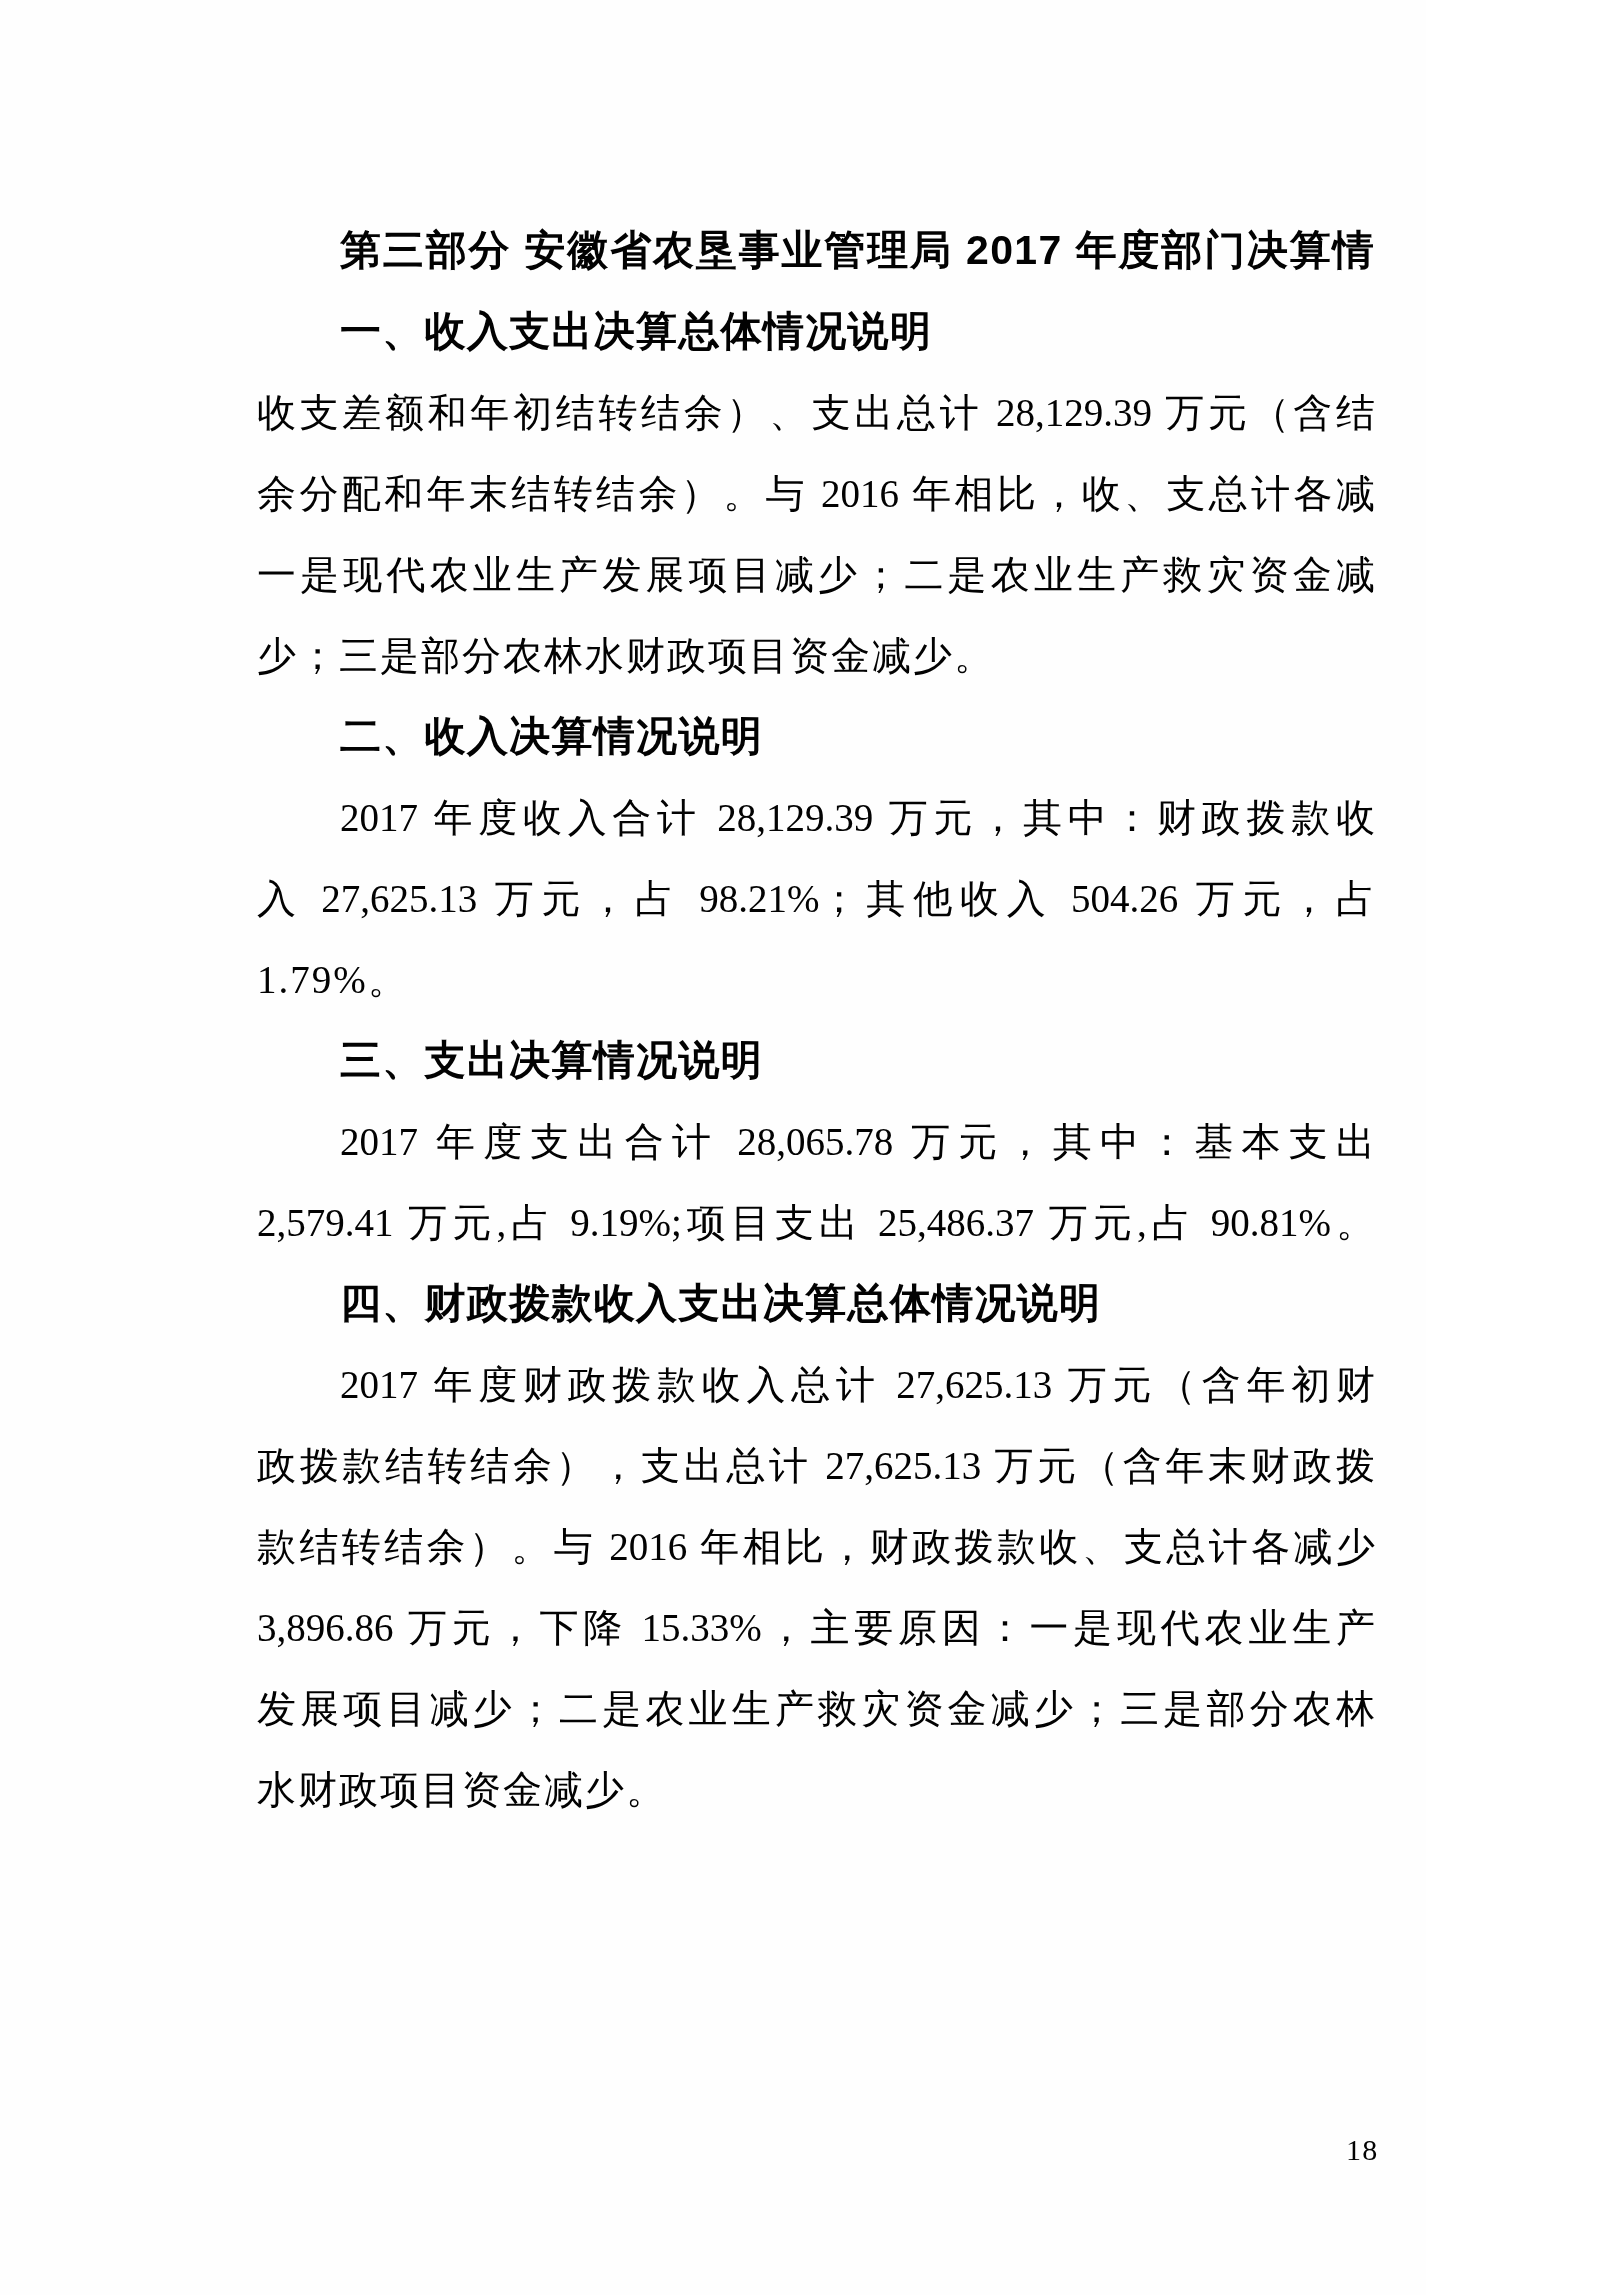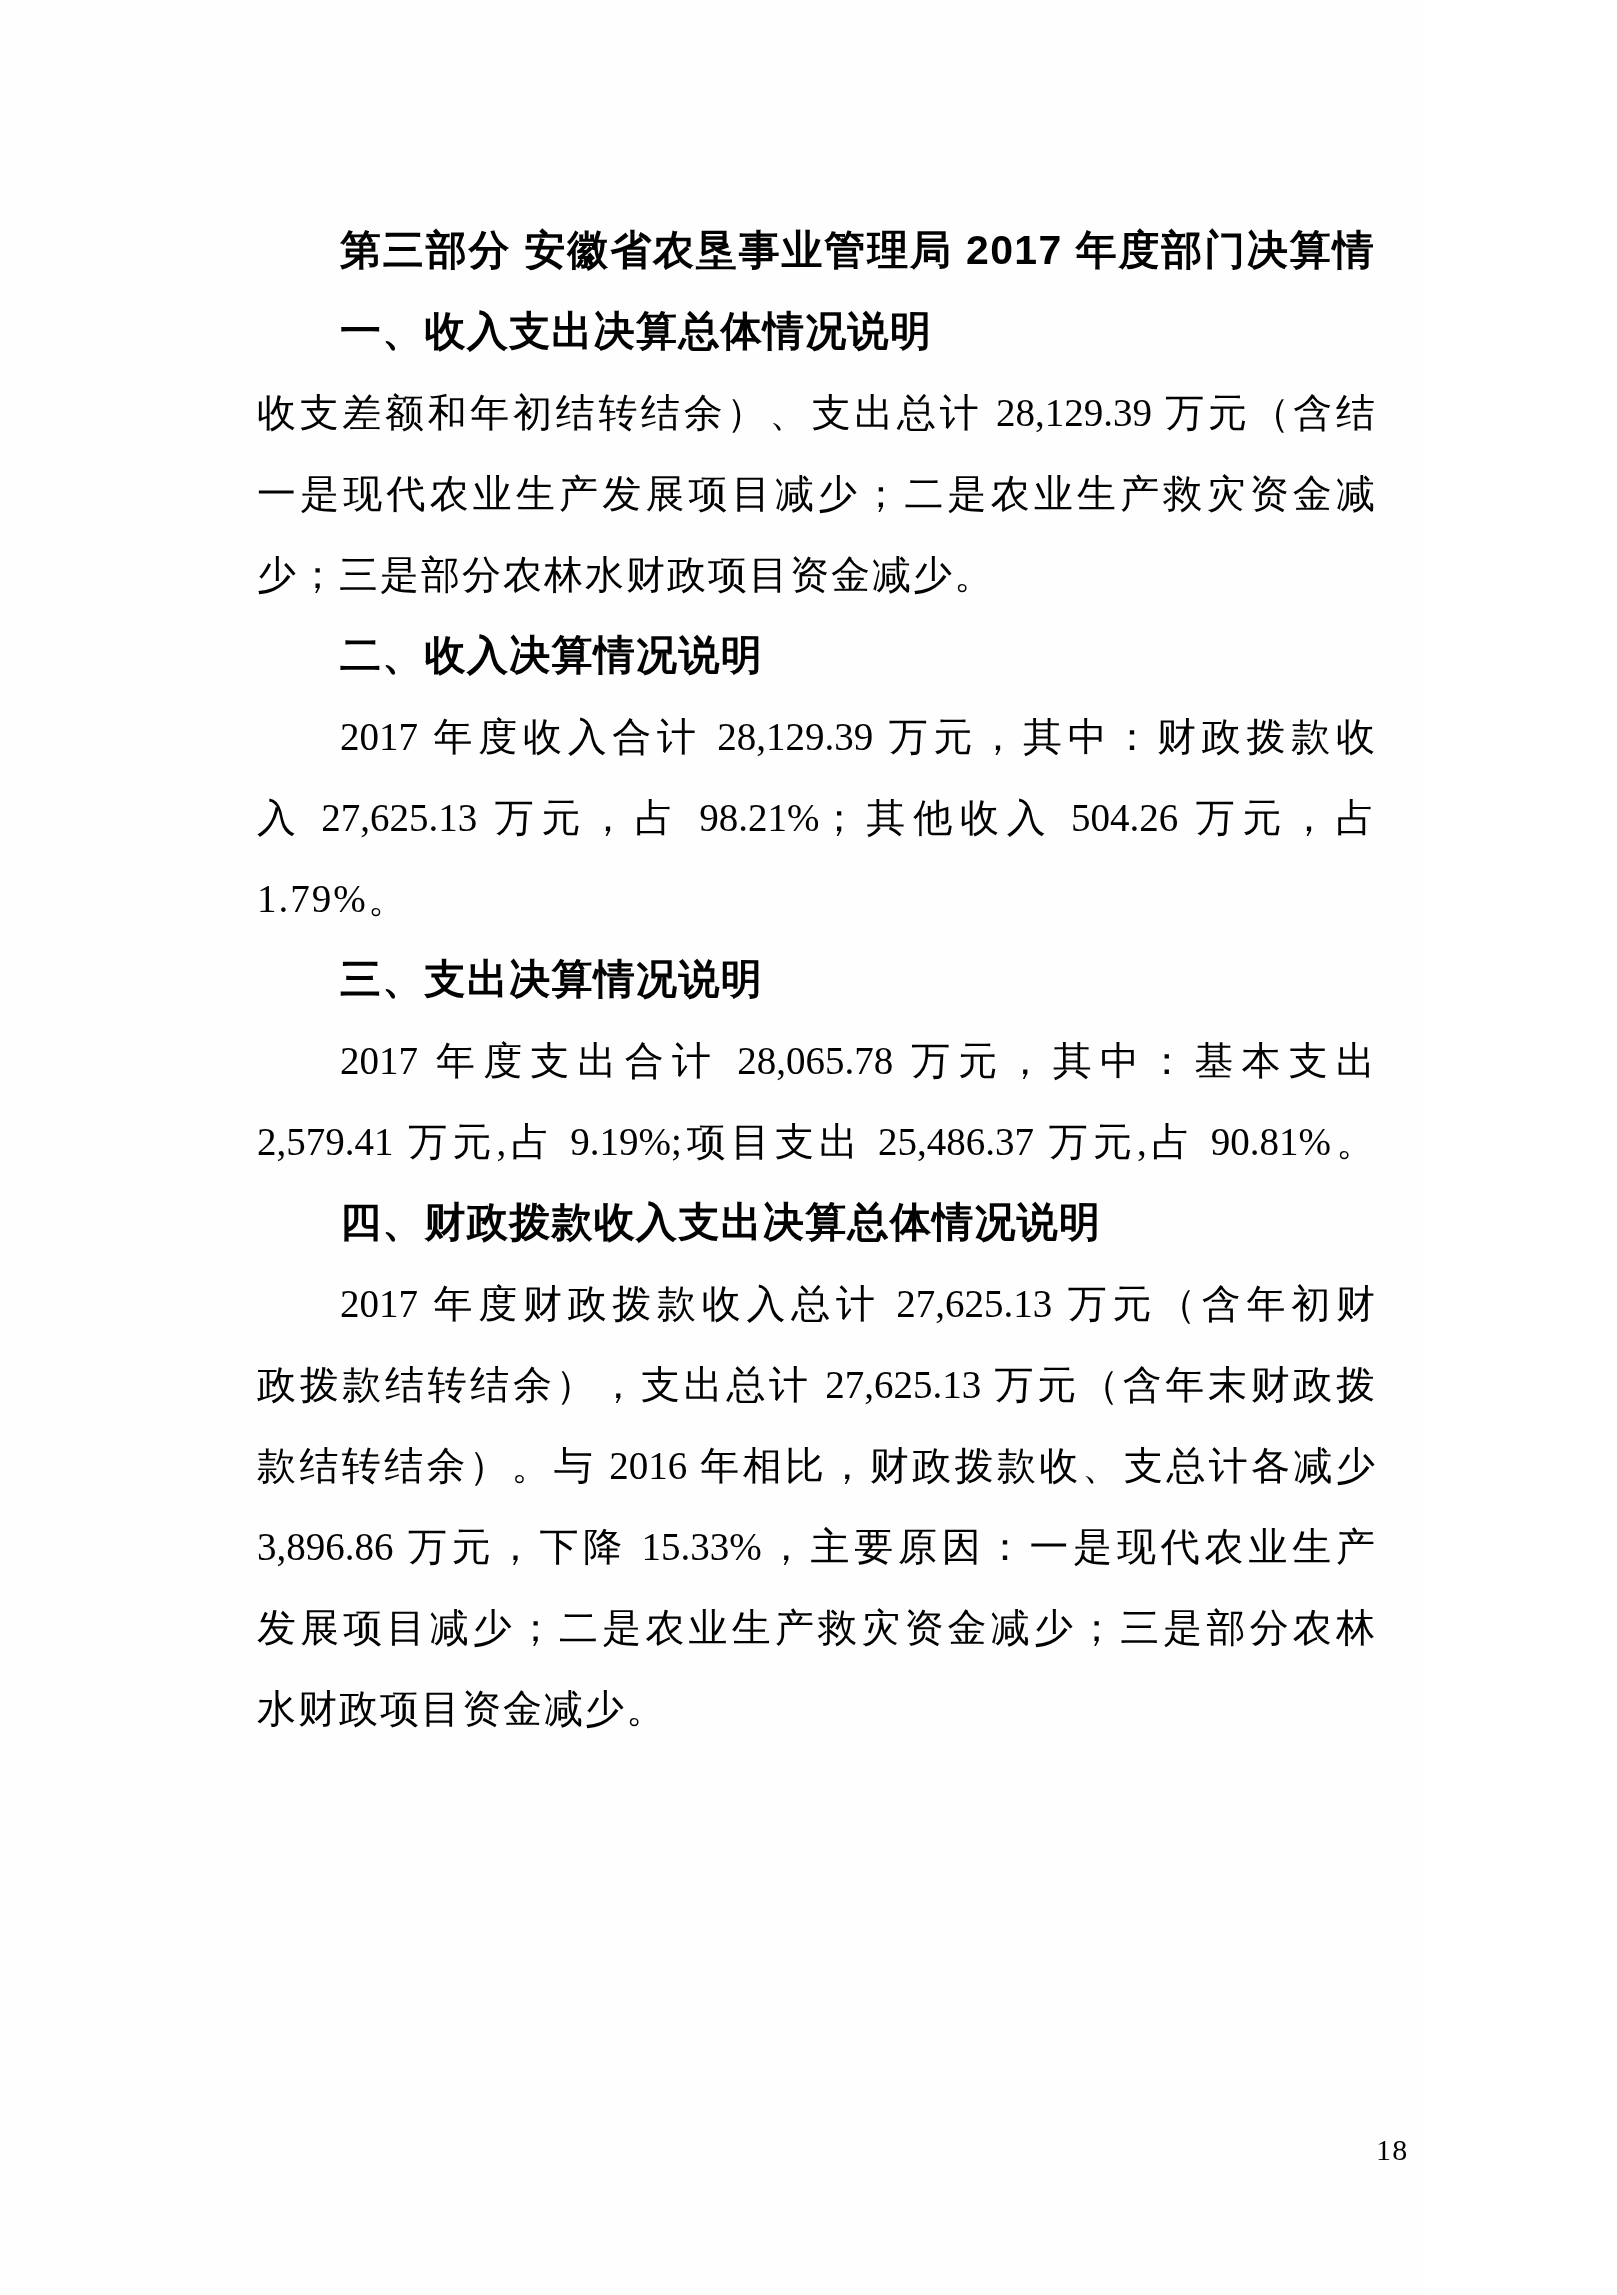--- a/index.html
+++ b/index.html
@@ -36,21 +36,21 @@
     text-indent:83px;
   }
   .ln.hd{
     font-family:"Liberation Sans",sans-serif;
     font-weight:bold;
     font-size:41px;
     letter-spacing:1.3px;
   }
   .pageno{
     position:absolute;
-    left:1376px;
+    left:1346px;
     top:2133px;
     font-family:"Liberation Serif",serif;
     font-size:30px;
     letter-spacing:1.3px;
     color:#020202;
   }
   .speck{
     position:absolute;
     left:1509px;
     top:59px;
@@ -67,20 +67,21 @@
 <div class="page">
 
   <div class="speck"></div>
 
   <div class="textblock">
 
     <div class="ln hd ind just">第三部分 安徽省农垦事业管理局 2017 年度部门决算情</div>
 
     <div class="ln hd ind">一、收入支出决算总体情况说明</div>
     <div class="ln just">收支差额和年初结转结余）、支出总计 28,129.39 万元（含结</div>
+    <div class="ln just">余分配和年末结转结余）。与 2016 年相比，收、支总计各减</div>
     <div class="ln just">一是现代农业生产发展项目减少；二是农业生产救灾资金减</div>
     <div class="ln">少；三是部分农林水财政项目资金减少。</div>
 
     <div class="ln hd ind">二、收入决算情况说明</div>
     <div class="ln ind just">2017 年度收入合计 28,129.39 万元，其中：财政拨款收</div>
     <div class="ln just">入 27,625.13 万元，占 98.21%；其他收入 504.26 万元，占</div>
     <div class="ln">1.79%。</div>
 
     <div class="ln hd ind">三、支出决算情况说明</div>
     <div class="ln ind just">2017 年度支出合计 28,065.78 万元，其中：基本支出</div>

